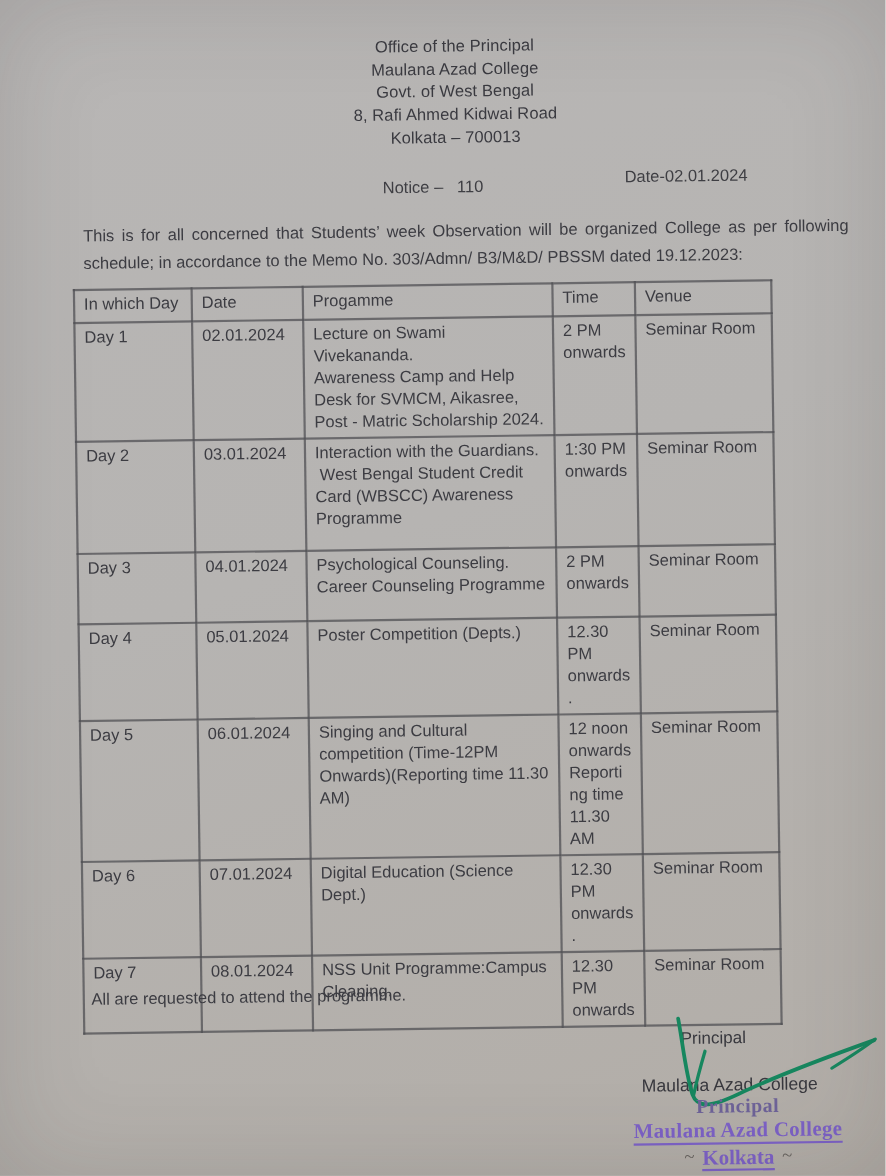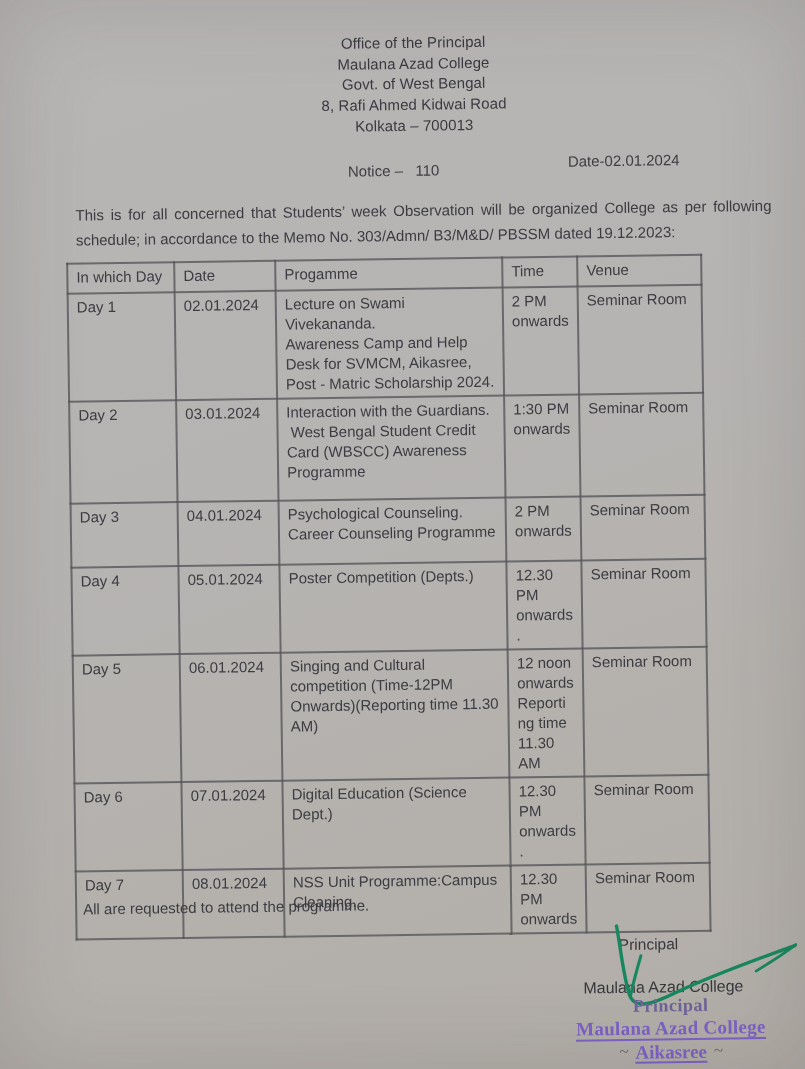--- a/index.html
+++ b/index.html
@@ -199,17 +199,17 @@
     <path d="M 635,959 C 631,972 627,986 624,999" fill="none" stroke="#17875f" stroke-width="3" stroke-linecap="round"></path>
     <path d="M 750,976 C 765,967 778,959 790,950" fill="none" stroke="#17875f" stroke-width="2.8" stroke-linecap="round"></path>
   </svg>
 
   <div class="stamp">
     <div class="stamp-line1">Principal</div>
     <div class="stamp-line2">
       <span class="u">Maulana Azad College</span>
     </div>
     <div class="stamp-line3">
-      <span class="stamp-dash">~</span><span class="u">Aikasree</span><span class="stamp-dash">~</span>
+      <span class="stamp-dash">~</span><span class="u">Kolkata</span><span class="stamp-dash">~</span>
     </div>
   </div>
 
 </div>
 
 </body></html>

